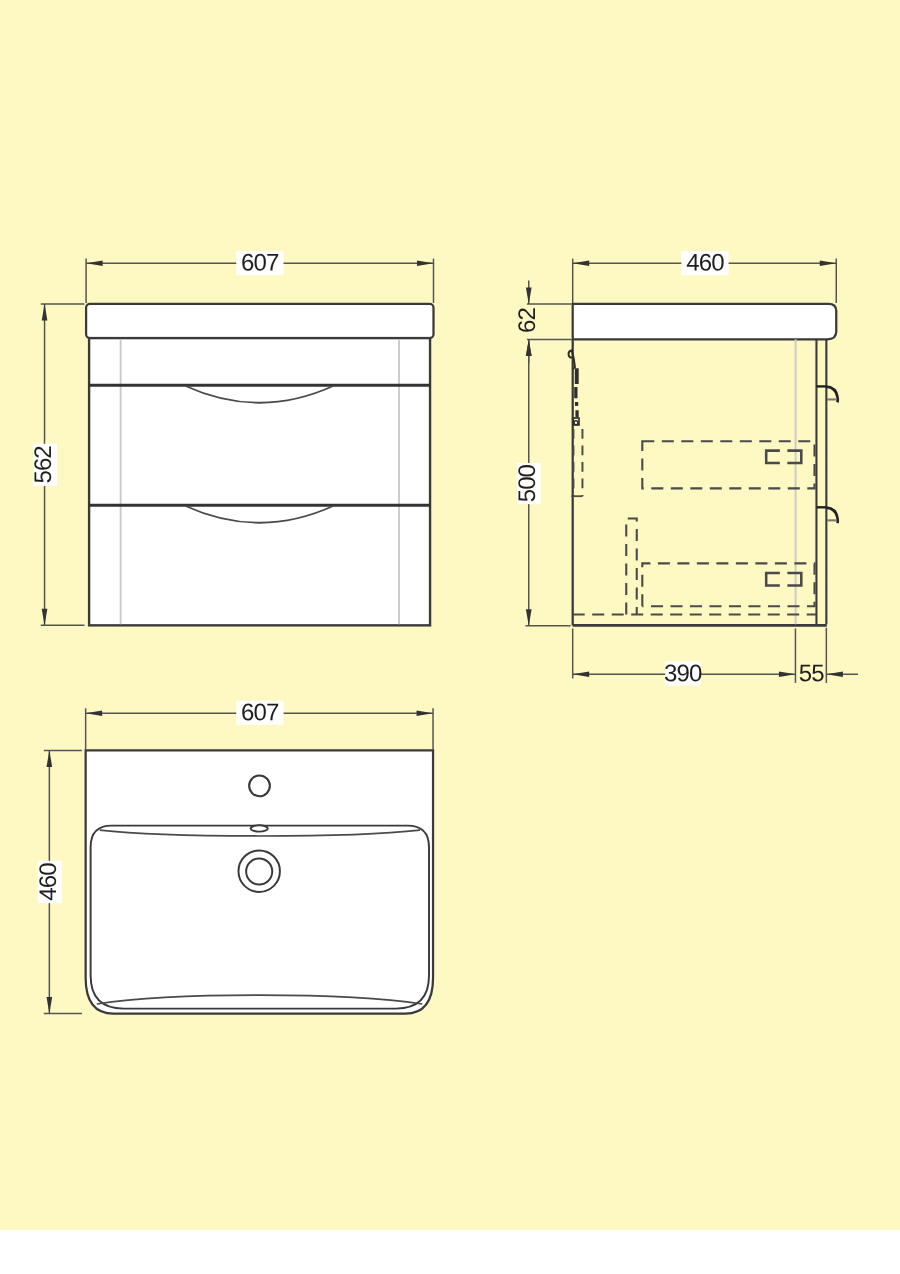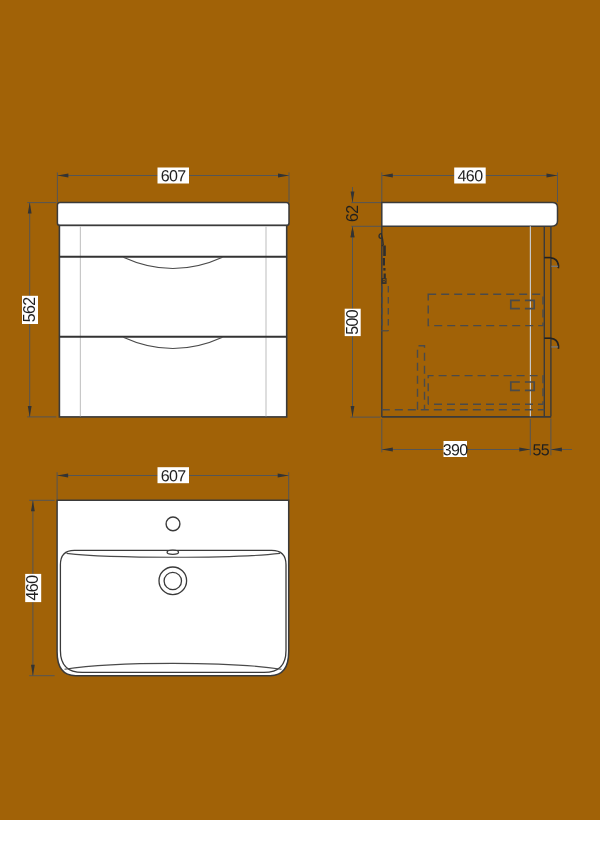--- a/index.html
+++ b/index.html
@@ -1,16 +1,16 @@
 <!DOCTYPE html>
 <html><head>
 <meta charset="utf-8">
 <style>
   html,body{margin:0;padding:0;background:#ffffff;}
-  .page{width:600px;height:820px;position:relative;background:#a16207;overflow:hidden;}
+  .page{width:600px;height:820px;position:relative;background:#fef9c3;overflow:hidden;}
   svg{position:absolute;left:0;top:0;transform:translateZ(0);will-change:transform;}
   text{font-family:"Liberation Sans",sans-serif;font-size:16px;fill:#1f1f1f;}
 </style>
 </head>
 <body>
 <div class="page">
 <svg width="600" height="849" viewBox="0 0 600 849">
 
 <g stroke="#555" stroke-width="1">
   <line x1="57.4" y1="172.4" x2="57.4" y2="202.0"></line>

